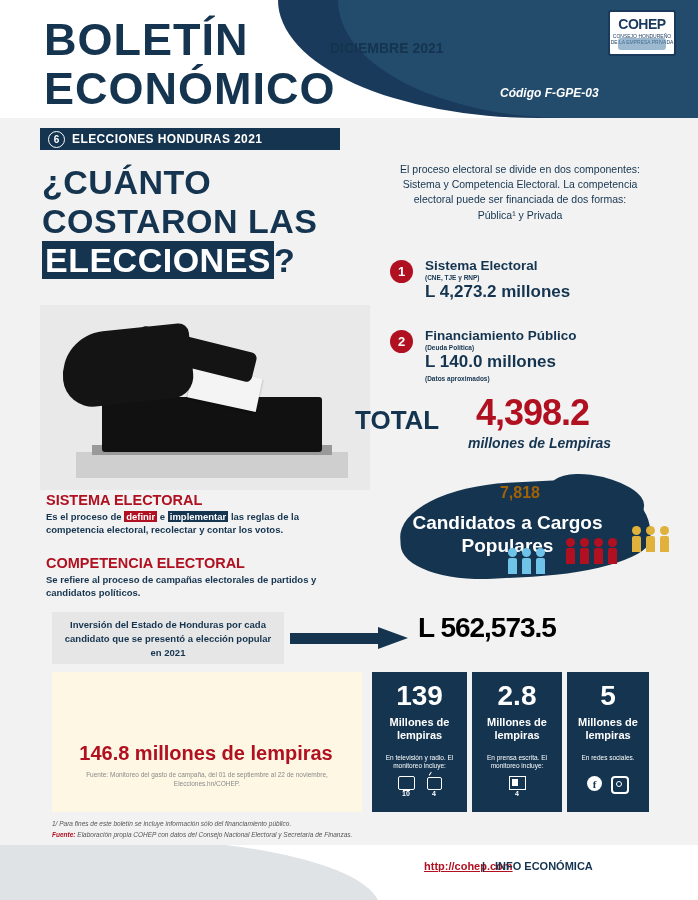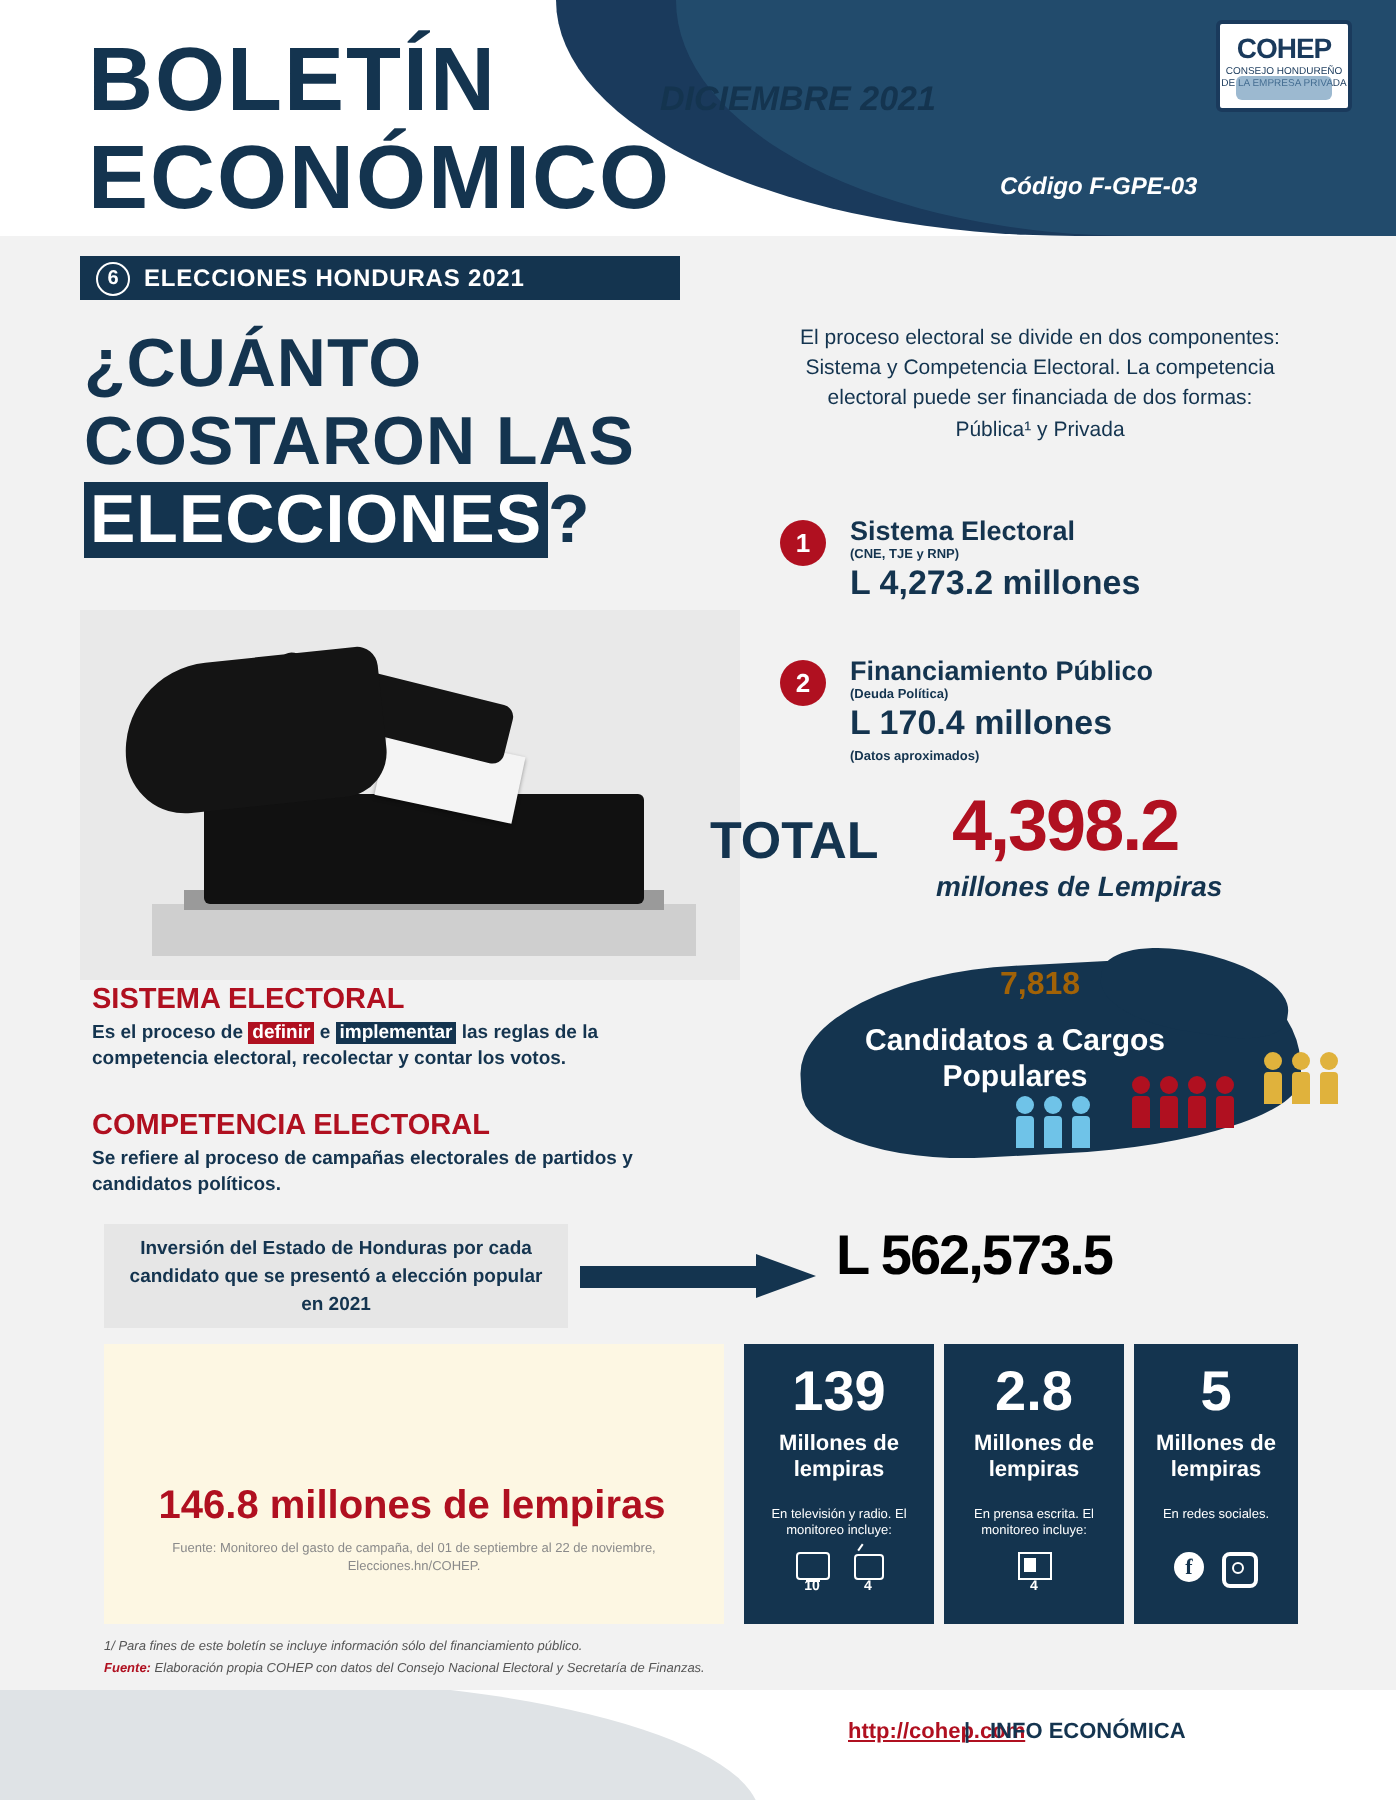--- a/index.html
+++ b/index.html
@@ -14,21 +14,21 @@
 
   
   .header{position:absolute;left:0;top:0;width:698px;height:118px;background:#ffffff;overflow:hidden;}
   .header-wave{position:absolute;right:0;top:0;width:420px;height:118px;background:#1a3a5c;
     border-bottom-left-radius:260px 118px;}
   .header-wave2{position:absolute;right:0;top:0;width:360px;height:118px;background:#2a5a7a;
     border-bottom-left-radius:230px 118px;opacity:.55;}
   .title-main{position:absolute;left:44px;top:16px;font-size:45px;font-weight:bold;color:#14344f;
     letter-spacing:1px;line-height:1.08;font-family:"Liberation Sans", sans-serif;}
   .title-main .l2{display:block;}
-  .hdr-date{position:absolute;left:330px;top:40px;font-size:17px;font-style:italic;font-weight:bold;color:#14344f;}
+  .hdr-date{position:absolute;left:330px;top:40px;font-size:14px;font-weight:bold;color:#14344f;}
   .hdr-code{position:absolute;left:500px;top:86px;font-size:12px;font-style:italic;font-weight:bold;color:#ffffff;}
   .logo{position:absolute;right:22px;top:10px;width:64px;height:42px;background:#ffffff;border:2px solid #1a3a5c;border-radius:3px;}
   .logo-text{position:absolute;left:0;top:4px;width:64px;text-align:center;font-size:14px;font-weight:bold;color:#1a3a5c;letter-spacing:-0.5px;}
   .logo-sub{position:absolute;left:0;top:21px;width:64px;text-align:center;font-size:5px;color:#1a3a5c;}
   .logo-map{position:absolute;left:8px;top:26px;width:48px;height:12px;background:#5a8ab0;border-radius:3px;opacity:.6;}
 
   
   .sec-bar{position:absolute;left:40px;top:128px;width:300px;height:22px;background:#14344f;
     display:flex;align-items:center;padding-left:8px;box-sizing:border-box;}
   .sec-num{width:15px;height:15px;border-radius:50%;border:1.5px solid #ffffff;color:#ffffff;
@@ -77,21 +77,21 @@
   .mk-red{background:#b01020;color:#ffffff;padding:0 2px;}
   .mk-blue{background:#14344f;color:#ffffff;padding:0 2px;}
 
   
   .mapwrap{position:absolute;left:380px;top:470px;width:300px;height:135px;}
   .map-shape{position:absolute;left:20px;top:12px;width:250px;height:95px;background:#14344f;
     border-radius:44% 30% 48% 36% / 52% 58% 34% 40%;transform:rotate(-3deg);}
   .map-shape2{position:absolute;left:170px;top:6px;width:95px;height:40px;background:#14344f;
     border-radius:40% 60% 30% 50%;transform:rotate(8deg);}
   .map-num{position:absolute;left:50px;top:14px;width:180px;text-align:center;font-size:16px;font-weight:bold;color:#a16207;}
-  .map-cap{position:absolute;left:20px;top:42px;width:215px;text-align:center;font-size:15px;font-weight:bold;color:#ffffff;line-height:1.2;}
+  .map-cap{position:absolute;left:20px;top:42px;width:215px;text-align:center;font-size:19px;font-weight:bold;color:#ffffff;line-height:1.2;}
   .ppl{position:absolute;width:9px;}
   .ppl .h{width:9px;height:9px;border-radius:50%;}
   .ppl .b{width:9px;height:16px;margin-top:1px;border-radius:2px 2px 0 0;}
 
   
   .inv-box{position:absolute;left:52px;top:612px;width:232px;height:52px;background:#e6e6e6;}
   .inv-txt{position:absolute;left:58px;top:618px;width:220px;font-size:9.5px;font-weight:bold;color:#14344f;
     text-align:center;line-height:1.45;}
   .arrow{position:absolute;left:290px;top:627px;width:118px;height:22px;}
   .arrow .shaft{position:absolute;left:0;top:6px;width:92px;height:11px;background:#14344f;}
@@ -185,21 +185,21 @@
     <div class="circ">1</div>
     <div class="lbl">Sistema Electoral</div>
     <div class="sub">(CNE, TJE y RNP)</div>
     <div class="amt">L 4,273.2 millones</div>
   </div>
 
   <div class="item" style="left:390px;top:328px;width:250px;height:60px;">
     <div class="circ">2</div>
     <div class="lbl">Financiamiento Público</div>
     <div class="sub">(Deuda Política)</div>
-    <div class="amt">L 170.4 millones</div>
+    <div class="amt">L 140.0 millones</div>
     <div class="note">(Datos aproximados)</div>
   </div>
 
   <div class="total-lbl">TOTAL</div>
   <div class="total-val">4,398.2</div>
   <div class="total-sub">millones de Lempiras</div>
 
   <div class="def1-t">SISTEMA ELECTORAL</div>
   <div class="def1-b">
     <span>Es el proceso de </span><span class="mk-red">definir</span><span> e </span><span class="mk-blue">implementar</span><span> las reglas de la competencia electoral, recolectar y contar los votos.</span>

